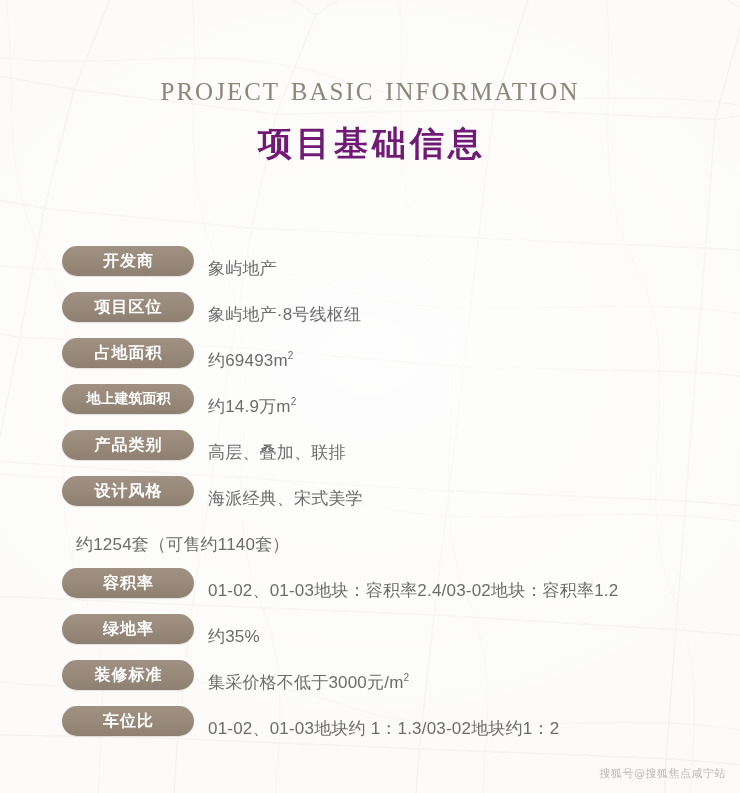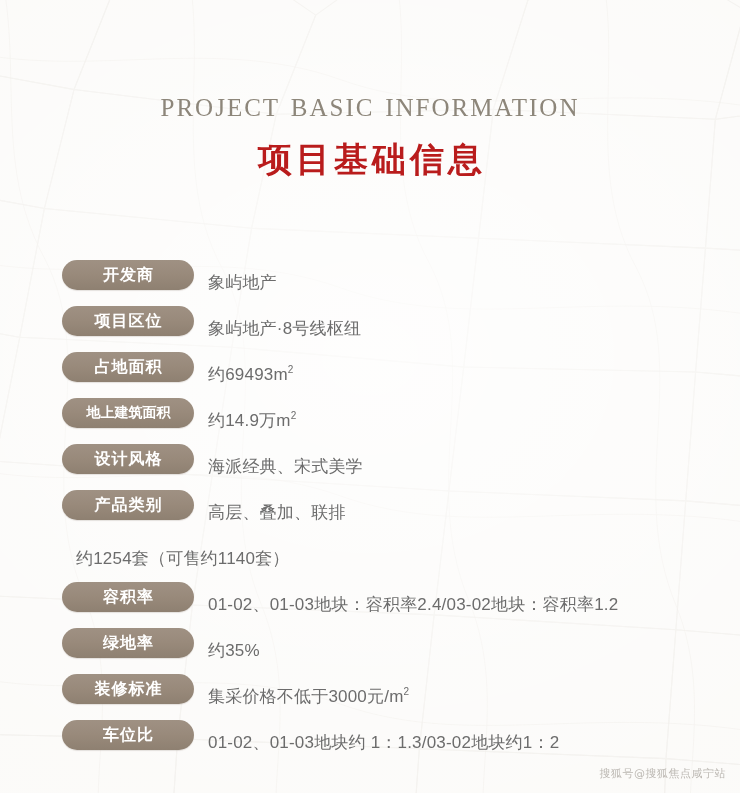--- a/index.html
+++ b/index.html
@@ -45,21 +45,21 @@
   .content {
     position: relative;
     z-index: 3;
     width: 740px;
     height: 793px;
   }
 
   
   .heading {
     position: absolute;
-    top: 84px;
+    top: 68px;
     left: 0;
     width: 740px;
     text-align: center;
   }
 
   .title-en {
     font-family: "Liberation Serif", "DejaVu Serif", serif;
     font-size: 35px;
     line-height: 42px;
     letter-spacing: 2.0px;
@@ -71,29 +71,29 @@
   }
   
   .title-en::first-letter { font-size: 35px; }
 
   .title-cn {
     margin-top: 10px;
     font-family: "DejaVu Serif", "Liberation Serif", serif;
     font-size: 34px;
     line-height: 46px;
     letter-spacing: 4px;
-    color: #b91c1c;
+    color: #701a75;
     font-weight: 700;
     text-indent: 4px;
   }
 
   
   .spec-table {
     position: absolute;
-    top: 260px;
+    top: 246px;
     left: 0;
     width: 684px;
   }
 
   .spec-row {
     display: flex;
     align-items: center;
     height: 30px;
     margin-bottom: 16px;
     padding-left: 62px;
@@ -235,30 +235,30 @@
       <div class="spec-label">占地面积</div>
       <div class="spec-value"><span>约69493m</span><sup>2</sup></div>
     </div>
 
     <div class="spec-row">
       <div class="spec-label wide">地上建筑面积</div>
       <div class="spec-value"><span>约14.9万m</span><sup>2</sup></div>
     </div>
 
     <div class="spec-row">
+      <div class="spec-label">产品类别</div>
+      <div class="spec-value"><span>高层、叠加、联排</span></div>
+    </div>
+
+    <div class="spec-row">
       <div class="spec-label">设计风格</div>
       <div class="spec-value"><span>海派经典、宋式美学</span></div>
     </div>
 
     <div class="spec-row">
-      <div class="spec-label">产品类别</div>
-      <div class="spec-value"><span>高层、叠加、联排</span></div>
-    </div>
-
-    <div class="spec-row">
       <div class="spec-value"><span>约1254套（可售约1140套）</span></div>
     </div>
 
     <div class="spec-row">
       <div class="spec-label">容积率</div>
       <div class="spec-value"><span>01-02、01-03地块：容积率2.4/03-02地块：容积率1.2</span></div>
     </div>
 
     <div class="spec-row">
       <div class="spec-label">绿地率</div>

